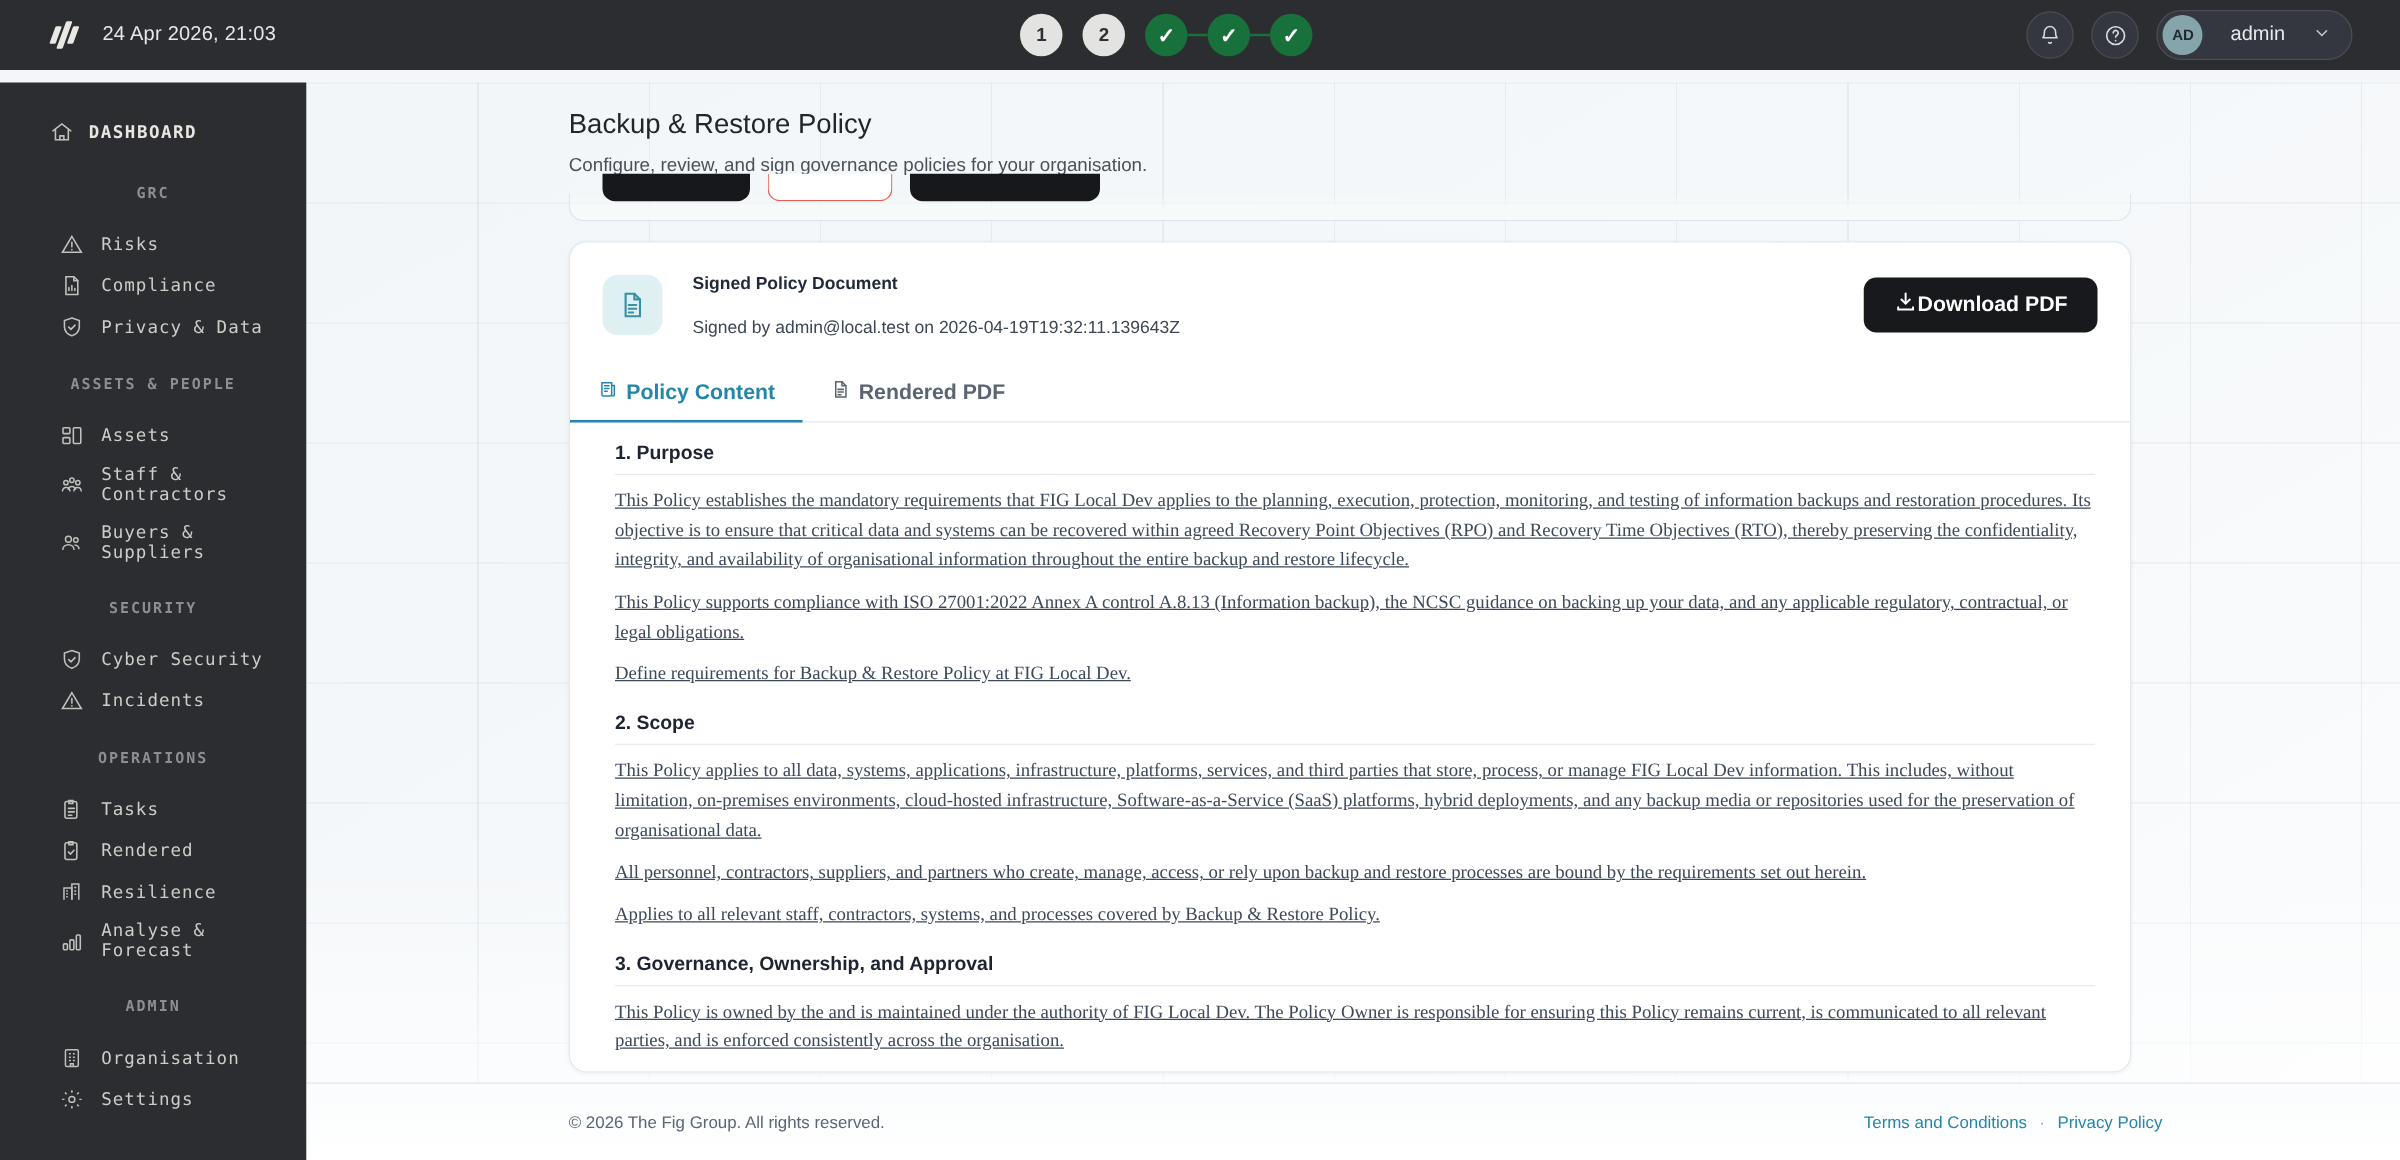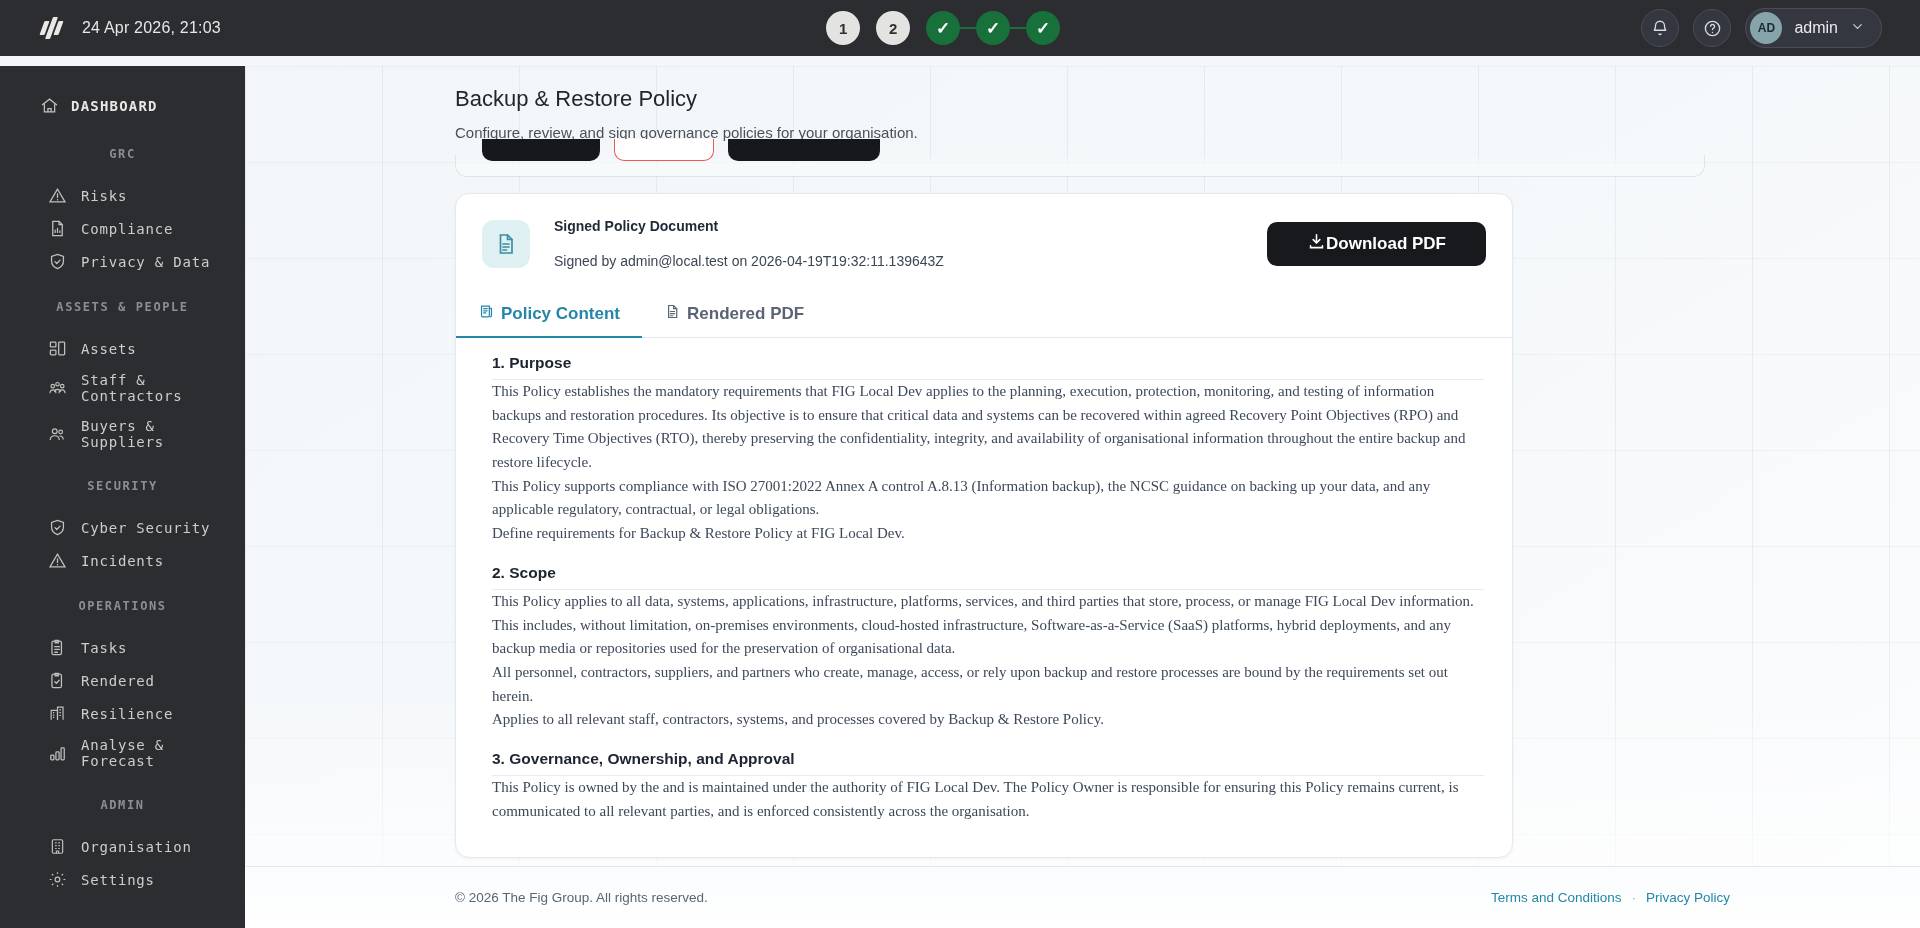--- a/index.html
+++ b/index.html
@@ -40,21 +40,21 @@
 
   .user-zone { display: flex; align-items: center; gap: 14px; padding-right: 38px; }
   .round-btn {
     width: 38px; height: 38px; border-radius: 50%;
     border: 1px solid #4a4d53; background: #343740;
     display: flex; align-items: center; justify-content: center;
     color: #d8dadd;
   }
   .user-pill {
     height: 40px; border-radius: 20px; border: 1px solid #4a4d53;
-    background: #343740; display: flex; align-items: center; gap: 12px;
+    background: #343740; display: flex; align-items: center; gap: 22px;
     padding: 0 16px 0 4px;
   }
   .avatar {
     width: 32px; height: 32px; border-radius: 50%; background: #86a5ab;
     color: #1d2b30; font-size: 12px; font-weight: 700;
     display: flex; align-items: center; justify-content: center;
   }
   .user-name { color: #e8eaec; font-size: 16px; }
   .chev { color: #c6c9cd; font-size: 12px; }
 
@@ -107,38 +107,38 @@
     border: 1px solid rgba(203,213,222,.55); border-top: none;
   }
   .cut-btn {
     position: absolute; top: -16px; height: 22px; border-radius: 0 0 10px 10px;
   }
   .cut-btn.dark { background: #17181c; }
   .cut-btn.danger { background: #ffffff; border: 1px solid #ec5a4f; border-top: none; }
 
   
   .doc-card {
-    margin: 16px 0 0 210px; width: 1058px; height: 665px;
+    margin: 16px 0 0 210px; width: 1250px; height: 665px;
     background: #fff; border: 1px solid #e4e9ee; border-radius: 14px;
     box-shadow: 0 1px 3px rgba(25,40,60,.05);
     overflow: hidden; position: relative;
   }
   .doc-head { display: flex; align-items: center; padding: 24px 26px 0 26px; }
   .doc-thumb {
     width: 48px; height: 48px; border-radius: 12px; background: #dff0f3;
     display: flex; align-items: center; justify-content: center; flex: none;
     color: #3a8fa3;
   }
   .doc-meta { margin-left: 24px; }
   .doc-title { font-size: 14px; font-weight: 700; color: #1f2937; }
   .doc-sub { font-size: 14px; color: #3c4654; margin-top: 19px; }
   .dl-btn {
     margin-left: auto; height: 44px; border-radius: 10px; background: #18191d;
     color: #fff; font-size: 17px; font-weight: 700;
-    display: flex; align-items: center; padding: 0 40px;
+    display: flex; align-items: center; padding: 0 24px;
     border: none; cursor: pointer;
   }
 
   .tabs {
     margin-top: 23px; display: flex; align-items: flex-end;
     border-bottom: 1px solid #e4e9ee; padding: 0 0 0 0;
   }
   .tab {
     display: flex; align-items: center; gap: 6px;
     padding: 10px 22px 11px 22px; font-size: 17px; font-weight: 700;
@@ -153,22 +153,23 @@
     color: #3b4659;
   }
   .sec-h {
     font-family: "Liberation Sans", sans-serif;
     font-size: 15.5px; font-weight: 700; color: #1d2430;
     padding-bottom: 7px; border-bottom: 1px solid #e7ebef;
     margin-top: 18px;
   }
   .sec-h:first-child { margin-top: 0; }
   .p {
-    font-size: 15px; line-height: 1.58; color: #3d4859;
+    font-size: 15px; line-height: 1.58; margin-top: 10px; color: #3d4859;
     text-align: left;
+    text-decoration: underline;
   }
 
   
   .footer {
     position: absolute; left: 245px; bottom: 0; width: 1675px; height: 62px;
     border-top: 1px solid #e2e8ee;
     background: linear-gradient(to bottom, #fafcfd, #ffffff);
     display: flex; align-items: center; z-index: 20;
   }
   .copy { margin-left: 210px; font-size: 13.5px; color: #5a6675; }

